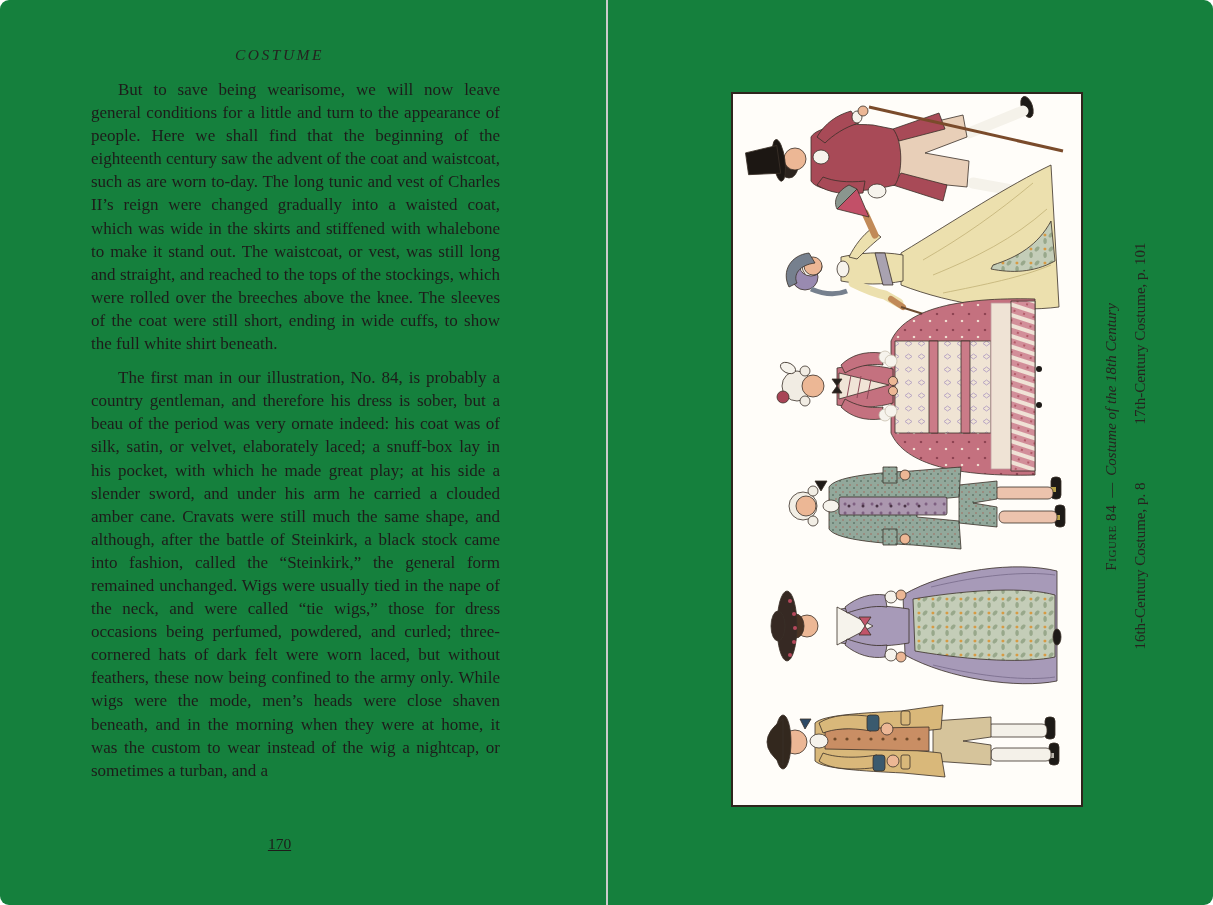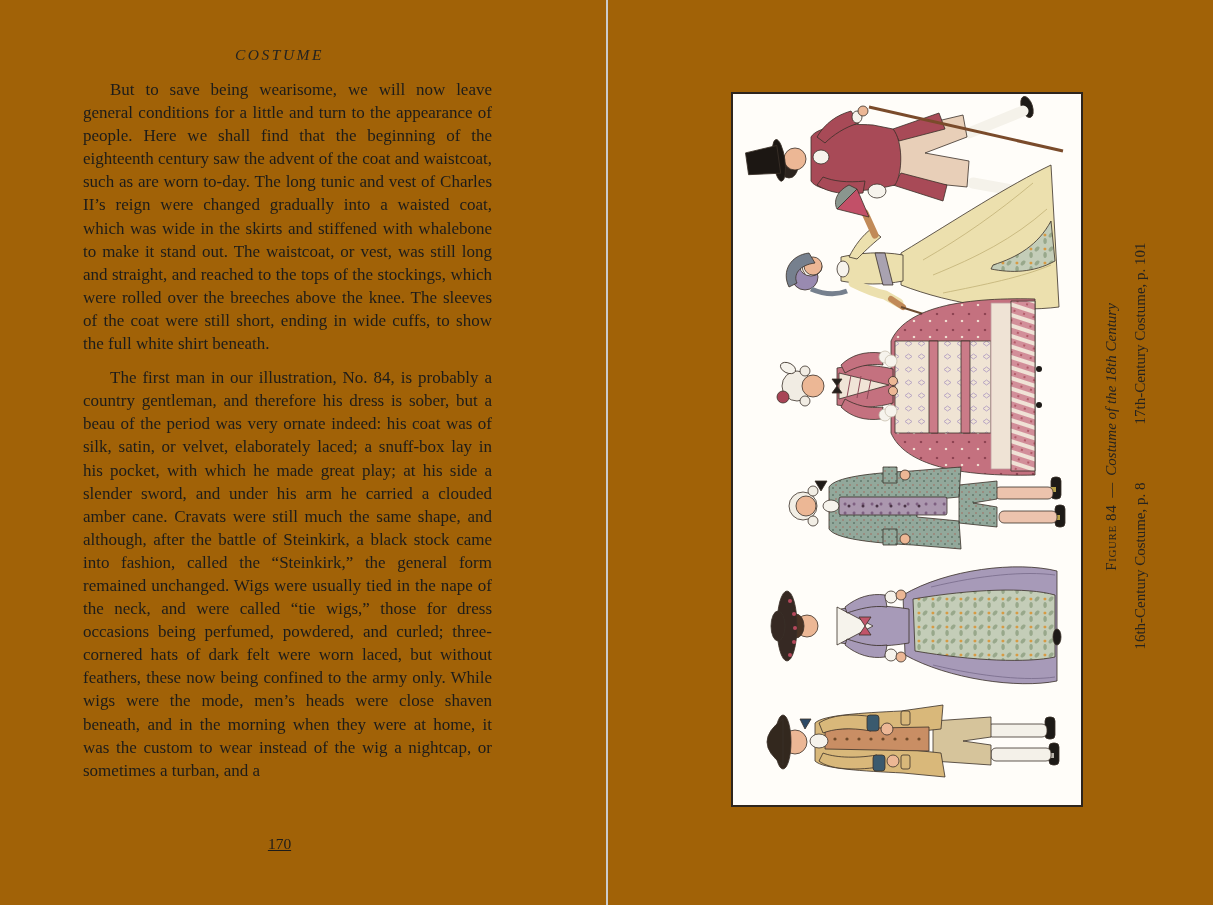--- a/index.html
+++ b/index.html
@@ -1,29 +1,29 @@
 <!DOCTYPE html>
 <html><head>
 <meta charset="utf-8">
 <style>
   html,body { margin:0; padding:0; background:#ffffff; }
   .spread {
     position:relative; width:1213px; height:905px;
-    background:#a16207; overflow:hidden;
-    font-family:"Liberation Serif", serif; color:#1d1c1a;
+    background:#15803d; overflow:hidden;
+    font-family:"Liberation Serif", serif; color:#1d1c1a;border-radius:9px;
   }
   .divider { position:absolute; left:606px; top:0; width:2px; height:905px; background:#cbcbcb; }
 
   
   .running-head {
     position:absolute; left:75px; top:46px; width:409px;
     text-align:center; font-style:italic; font-size:15.5px;
     letter-spacing:2.5px; color:#242320;
   }
-  .text-block { position:absolute; left:83px; top:78px; width:409px; }
+  .text-block { position:absolute; left:91px; top:78px; width:409px; }
   .text-block p {
     margin:0 0 11px 0; text-indent:27px;
     font-size:17px; line-height:23.1px; text-align:justify;
   }
   .folio { position:absolute; left:75px; top:835px; width:409px; text-align:center; font-size:15.5px;text-decoration:underline; }
 
   
   .plate-frame {
     position:absolute; left:731px; top:92px; width:348px; height:711px;
     border:2px solid #2e251d; background:#fffdf9;

